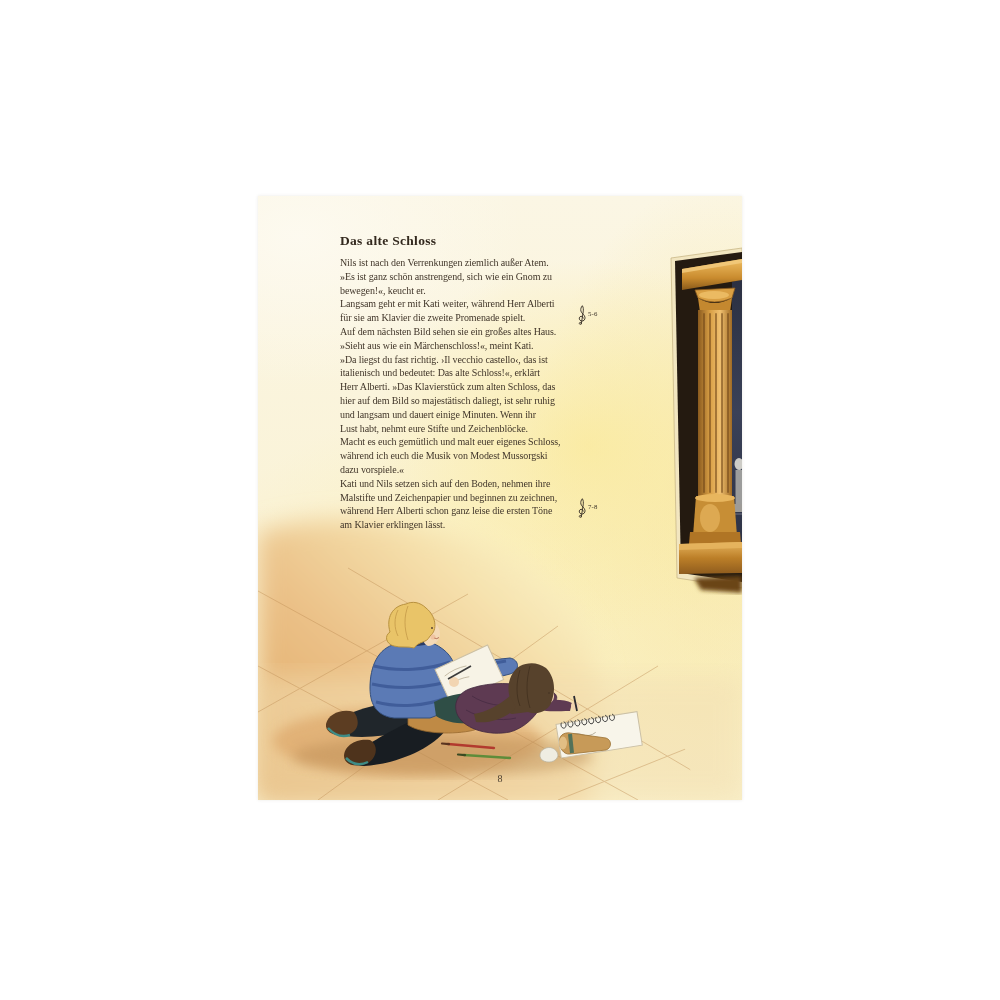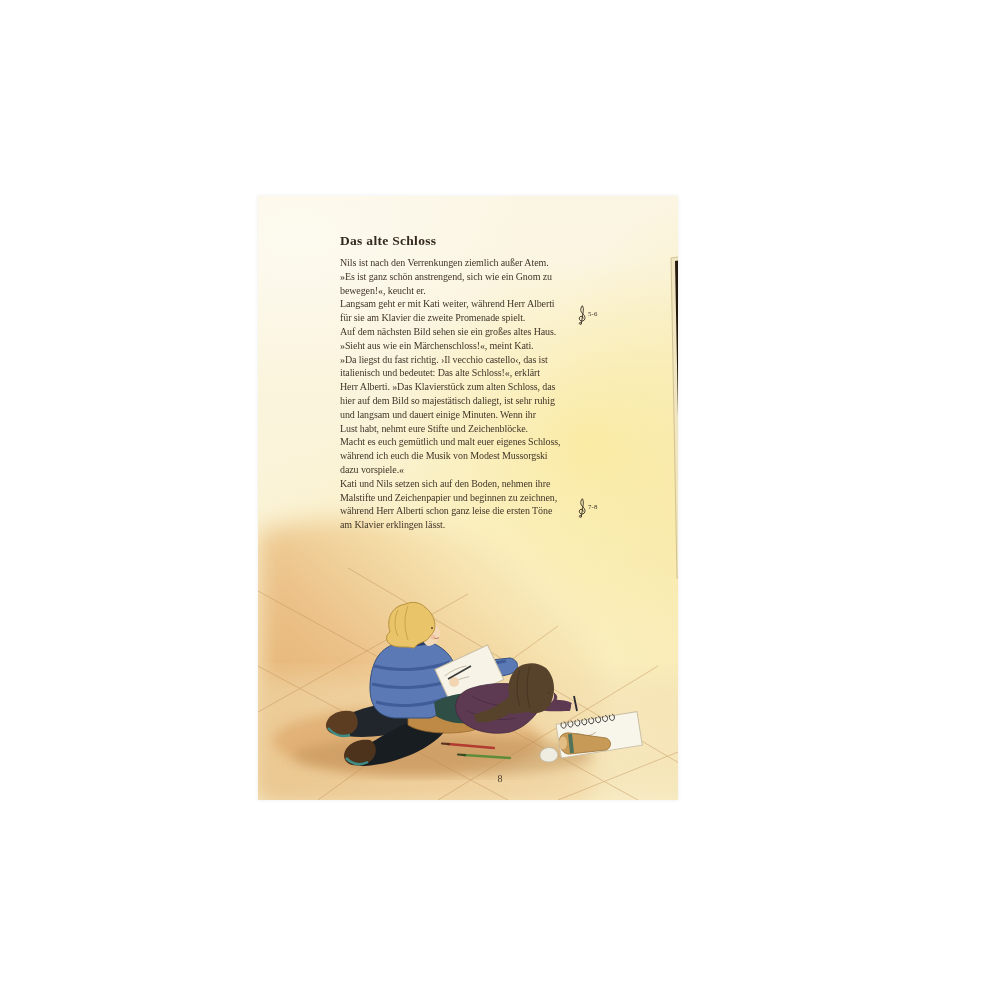--- a/index.html
+++ b/index.html
@@ -1,21 +1,21 @@
 <!DOCTYPE html>
 <html><head>
 <meta charset="utf-8">
 <style>
   html,body{margin:0;padding:0;}
   body{
     width:1000px;height:1000px;background:#ffffff;position:relative;
     font-family:"Liberation Serif", serif;
   }
   .page{
-    position:absolute;left:258px;top:196px;width:420px;height:604px;
+    position:absolute;left:258px;top:196px;width:484px;height:604px;
     overflow:hidden;
     background-color:#FAF3D6;
     background-image:
       radial-gradient(300px 200px at 40px 40px, rgba(253,250,240,.95), rgba(253,250,240,0) 75%),
       radial-gradient(300px 260px at 330px 250px, rgba(250,234,158,.85), rgba(250,234,158,0) 72%),
       radial-gradient(260px 420px at 468px 310px, rgba(247,228,150,.65), rgba(247,228,150,0) 78%),
       radial-gradient(420px 300px at 250px 430px, rgba(251,240,188,.9), rgba(251,240,188,0) 78%),
       linear-gradient(#FBF6E4, #F9F0CC);
     box-shadow:0 0 3px rgba(120,110,80,.15);
   }

